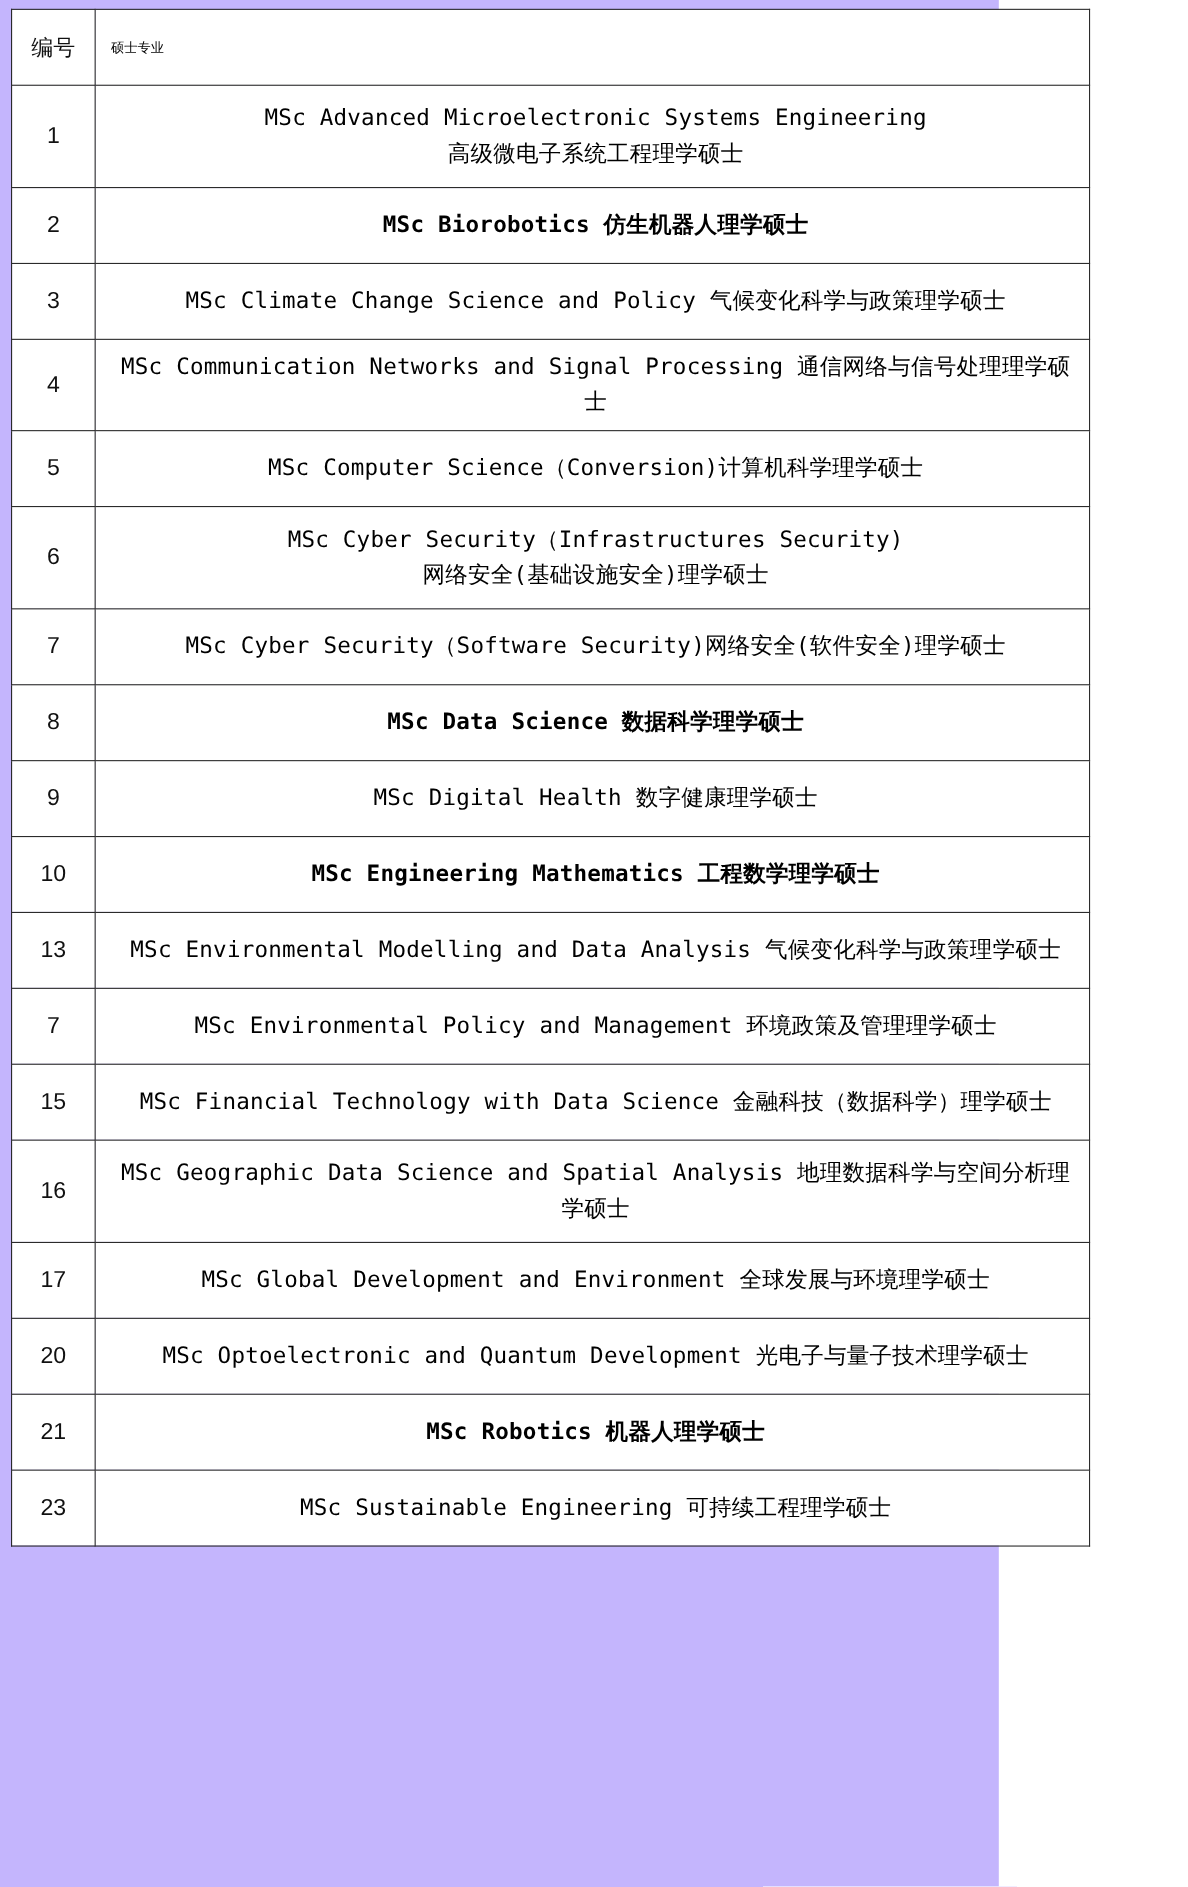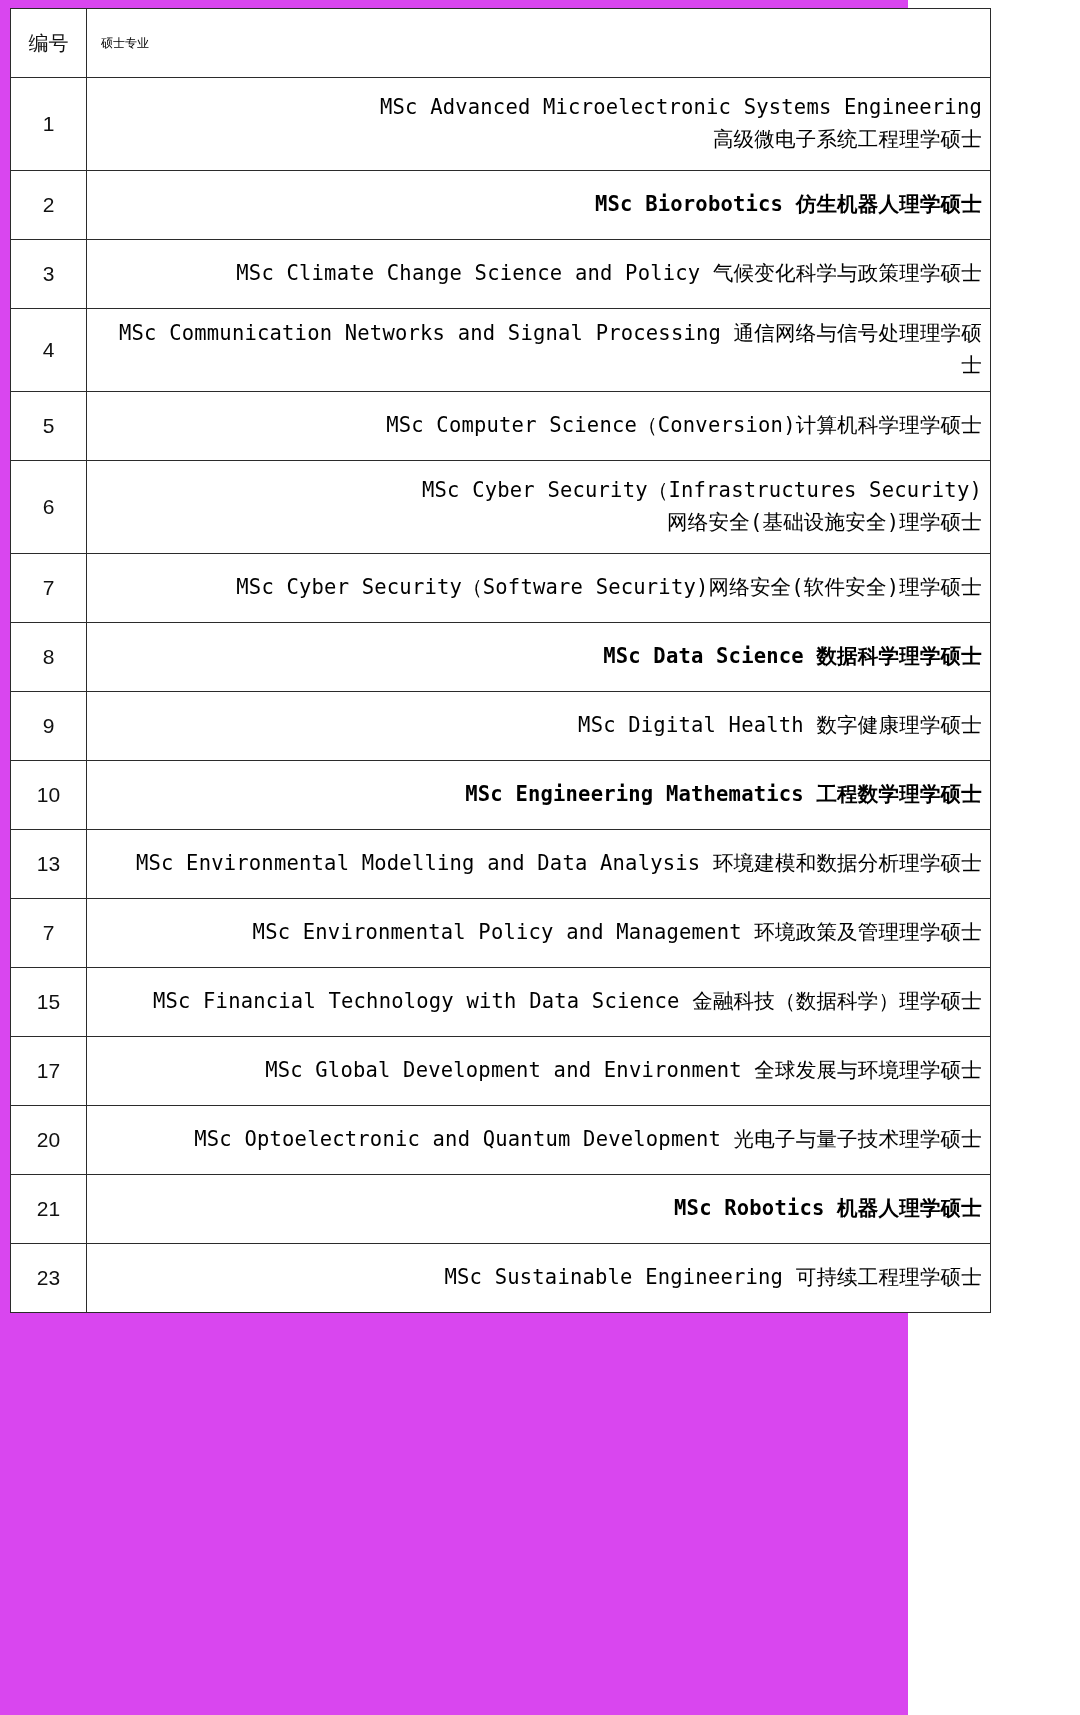--- a/index.html
+++ b/index.html
@@ -11,21 +11,21 @@
     width: 1080px;
     height: 1715px;
     font-family: "Liberation Serif", serif;
     color: #000000;
   }
   .page {
     width: 908px;
     height: 1715px;
     box-sizing: border-box;
     padding: 8px 10px 0 10px;
-    background: #d946ef;
+    background: #c4b5fd;
   }
   table.majors {
     width: 980px;
     margin: 0 auto;
     border-collapse: collapse;
     table-layout: fixed;
   }
   table.majors col.c-num { width: 76px; }
   table.majors col.c-name { width: 904px; }
 
@@ -49,21 +49,21 @@
     font-family: "DejaVu Sans", sans-serif;
     font-size: 12px;
   }
   th.hdr-num {
     font-weight: normal;
     font-family: "DejaVu Sans", sans-serif;
     font-size: 20px;
     height: 60px;
   }
   td.name {
-    text-align: right;
+    text-align: center;
     padding: 9px 8px 9px 14px;
     font-family: "DejaVu Sans Mono", "Liberation Mono", monospace;
     font-size: 20.5px;
     line-height: 1.55;
     letter-spacing: 0.2px;
     word-break: break-word;
   }
   td.name.bold {
     font-weight: bold;
   }
@@ -121,29 +121,33 @@
         <tr class="short">
           <td class="num">9</td>
           <td class="name">MSc Digital Health 数字健康理学硕士</td>
         </tr>
         <tr class="short">
           <td class="num">10</td>
           <td class="name bold">MSc Engineering Mathematics 工程数学理学硕士</td>
         </tr>
         <tr class="short">
           <td class="num">13</td>
-          <td class="name">MSc Environmental Modelling and Data Analysis 环境建模和数据分析理学硕士</td>
+          <td class="name">MSc Environmental Modelling and Data Analysis 气候变化科学与政策理学硕士</td>
         </tr>
         <tr class="short">
           <td class="num">7</td>
           <td class="name">MSc Environmental Policy and Management  环境政策及管理理学硕士</td>
         </tr>
         <tr class="short">
           <td class="num">15</td>
           <td class="name">MSc Financial Technology with Data Science 金融科技（数据科学）理学硕士</td>
+        </tr>
+        <tr class="tall">
+          <td class="num">16</td>
+          <td class="name">MSc Geographic Data Science and Spatial Analysis 地理数据科学与空间分析理学硕士</td>
         </tr>
         <tr class="short">
           <td class="num">17</td>
           <td class="name">MSc Global Development and Environment 全球发展与环境理学硕士</td>
         </tr>
         <tr class="short">
           <td class="num">20</td>
           <td class="name">MSc Optoelectronic and Quantum Development 光电子与量子技术理学硕士</td>
         </tr>
         <tr class="short">

